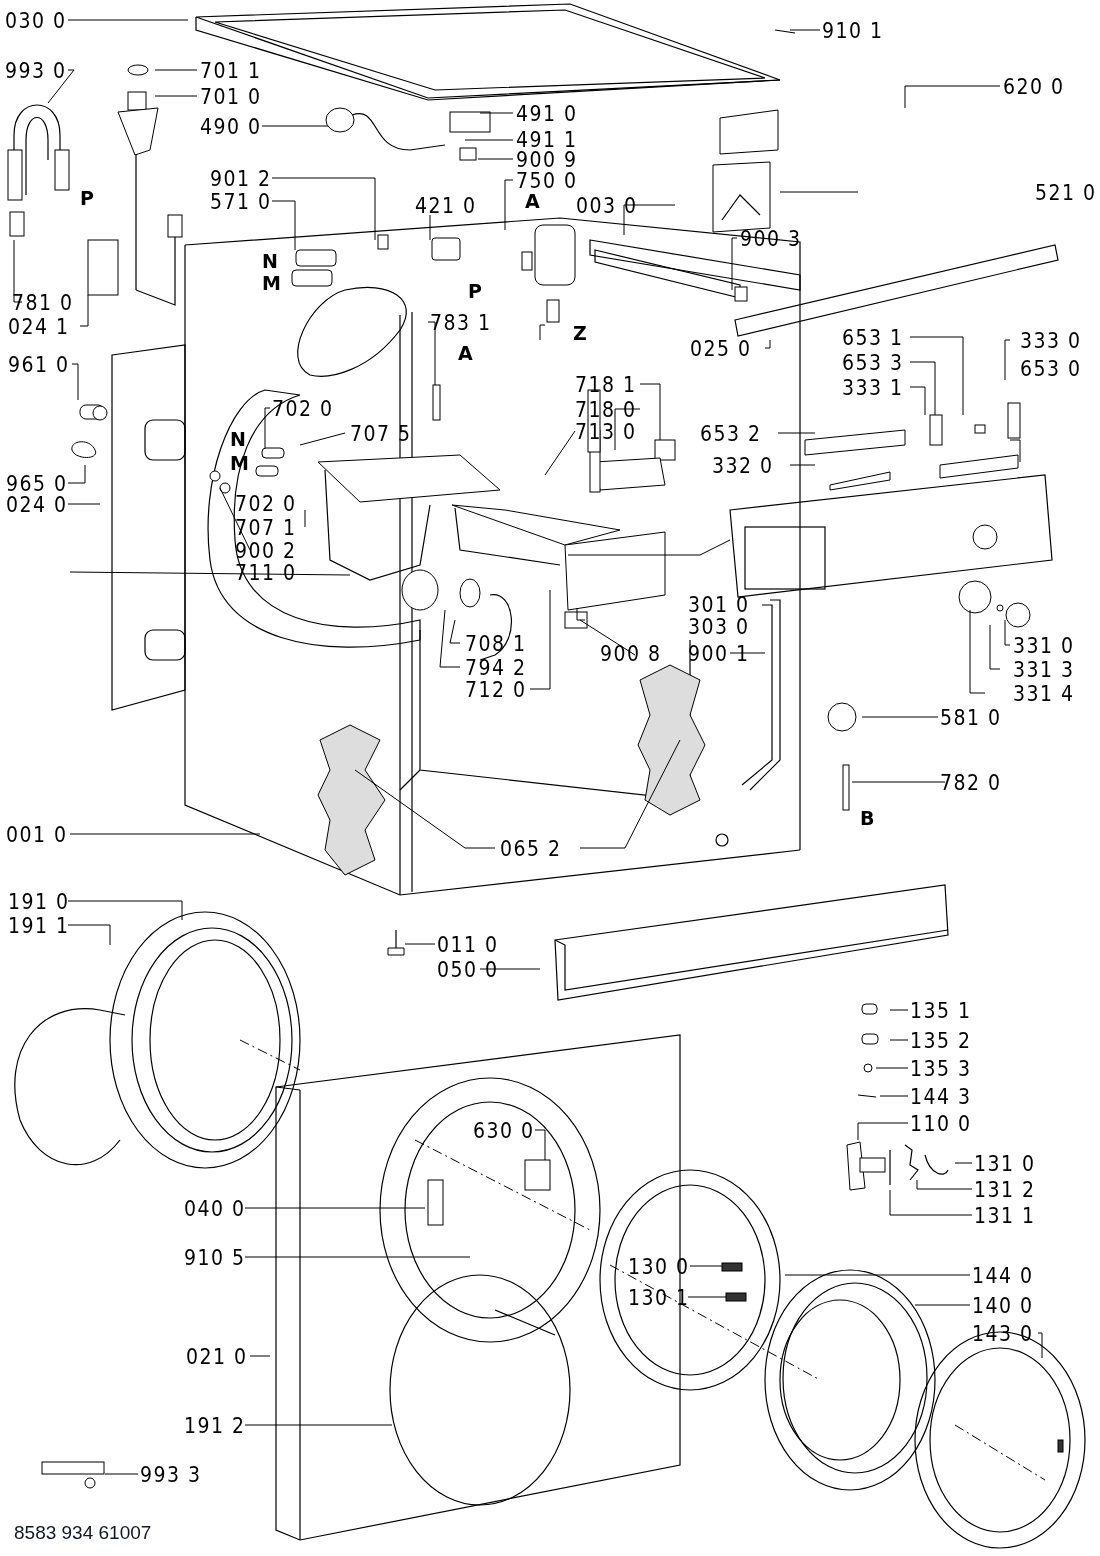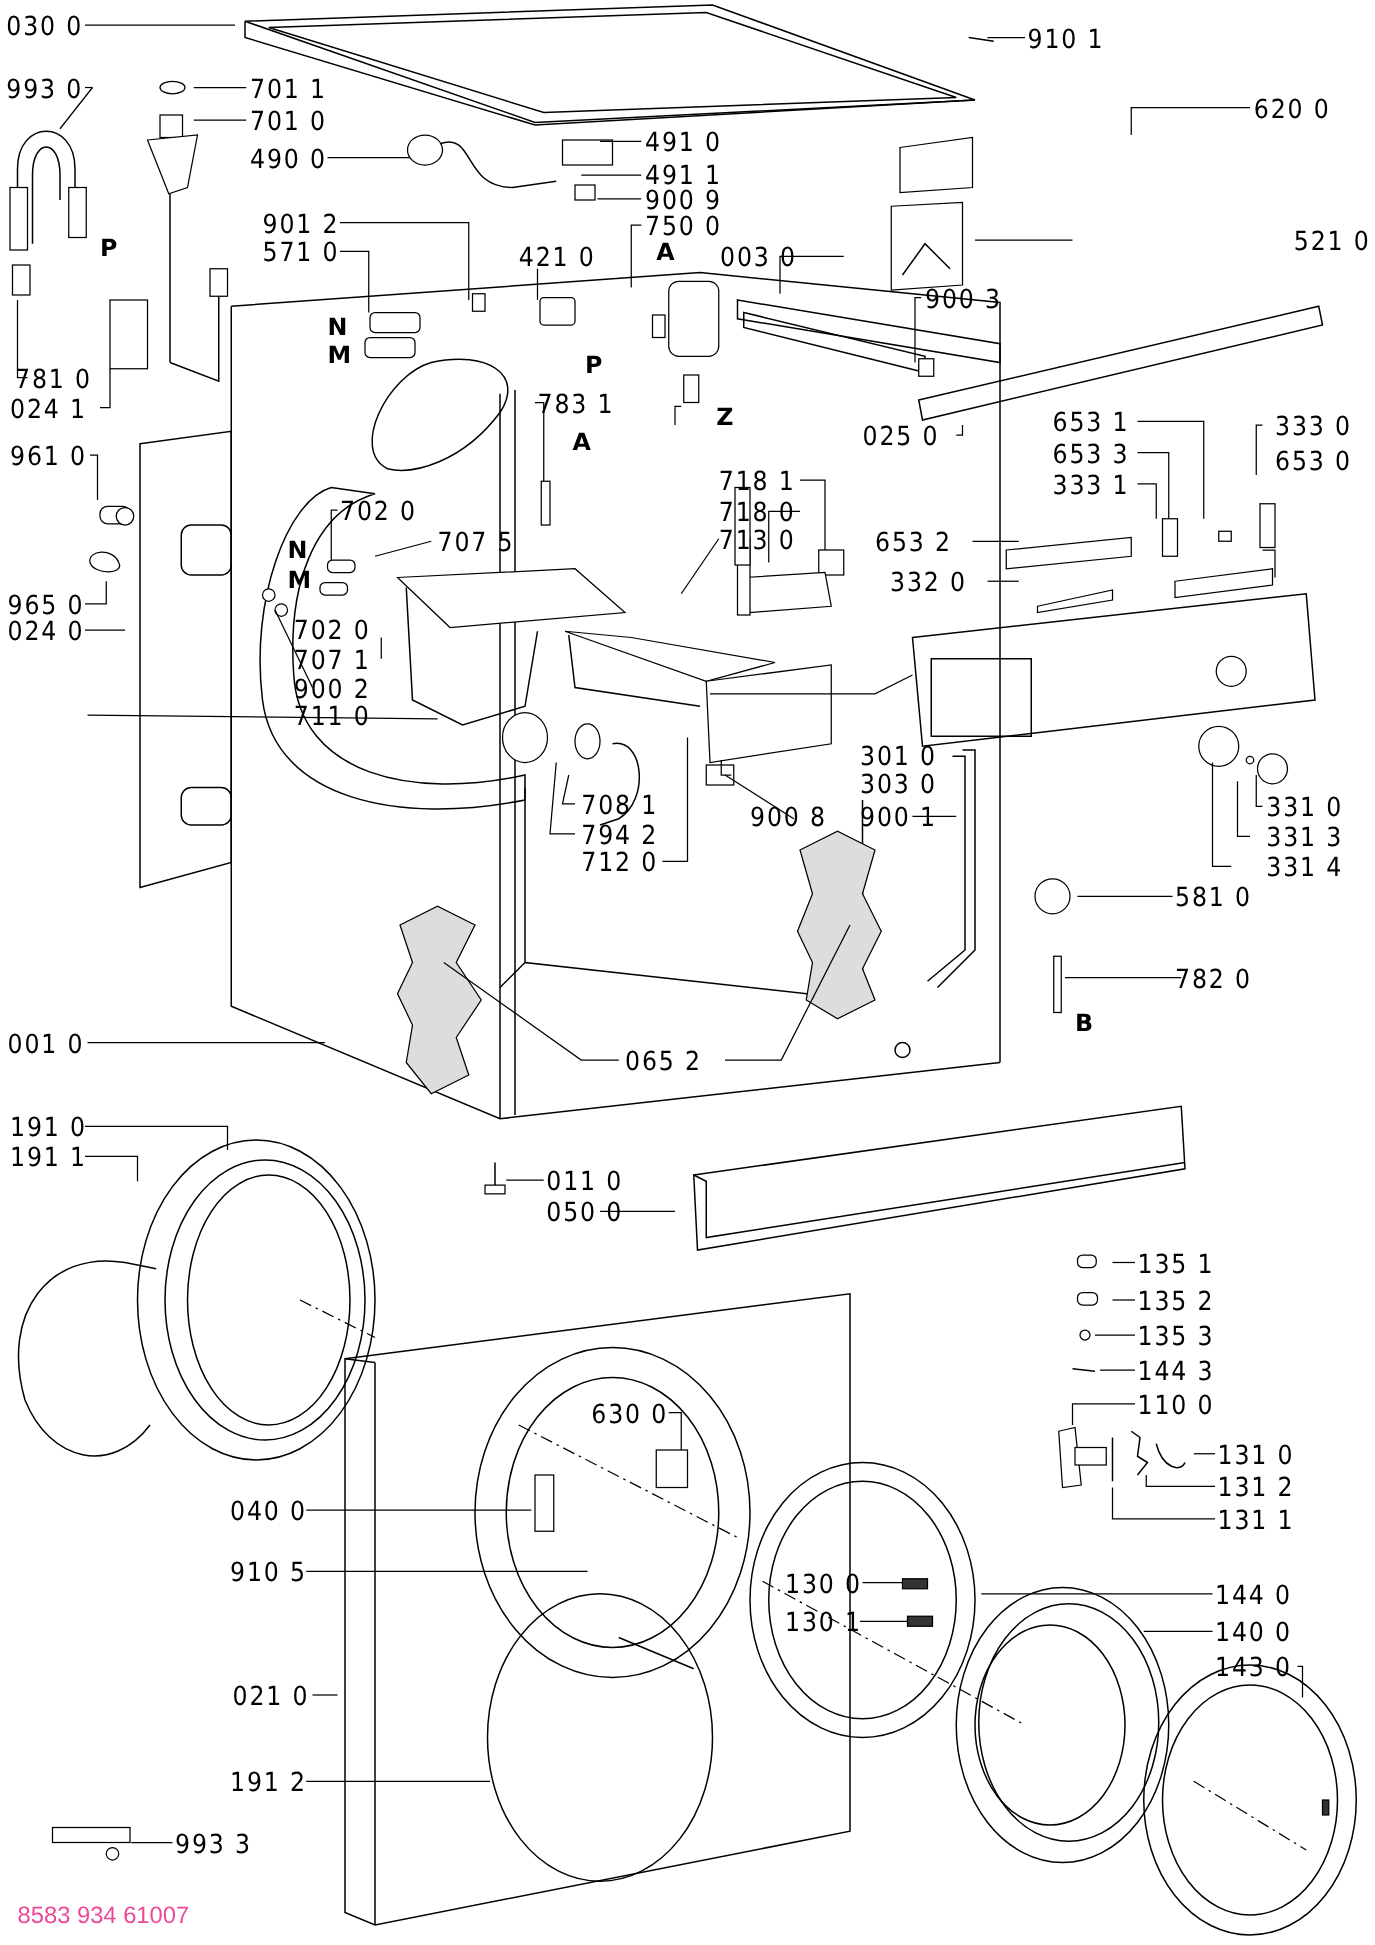--- a/index.html
+++ b/index.html
@@ -1,20 +1,20 @@
 <!DOCTYPE html>
 <html><head>
 <meta charset="utf-8">
 <style>
   html, body { margin:0; padding:0; background:#ffffff; }
   #stage { position:relative; width:1100px; height:1556px; overflow:hidden; background:#fff;padding-left:36px; }
   svg#drawing { position:absolute; left:0; top:0; width:1100px; height:1556px; }
   .lbl { font-family:"DejaVu Sans Condensed","DejaVu Sans",sans-serif; font-size:21px; fill:#000; letter-spacing:1.5px; font-stretch:condensed; }
   .ltr { font-family:"DejaVu Sans","Liberation Sans",sans-serif; font-size:19px; fill:#000; font-weight:bold; }
-  .foot { position:absolute; left:14px; top:1522px; font-family:"Liberation Sans",sans-serif; font-size:19px; color:#ec4899; }
+  .foot { position:absolute; left:14px; top:1522px; font-family:"Liberation Sans",sans-serif; font-size:19px; color:#0f172a; }
   .ln { stroke:#000; stroke-width:1; fill:none; }
   .pt { stroke:#000; stroke-width:1.2; fill:none; }
   .ptf { stroke:#000; stroke-width:1; fill:#fff; }
   .dk { fill:#333; stroke:#000; stroke-width:1; }
   .dash { stroke:#000; stroke-width:1; fill:none; stroke-dasharray:10 4 2 4; }
 </style>
 </head>
 <body>
 
 <div id="stage">

